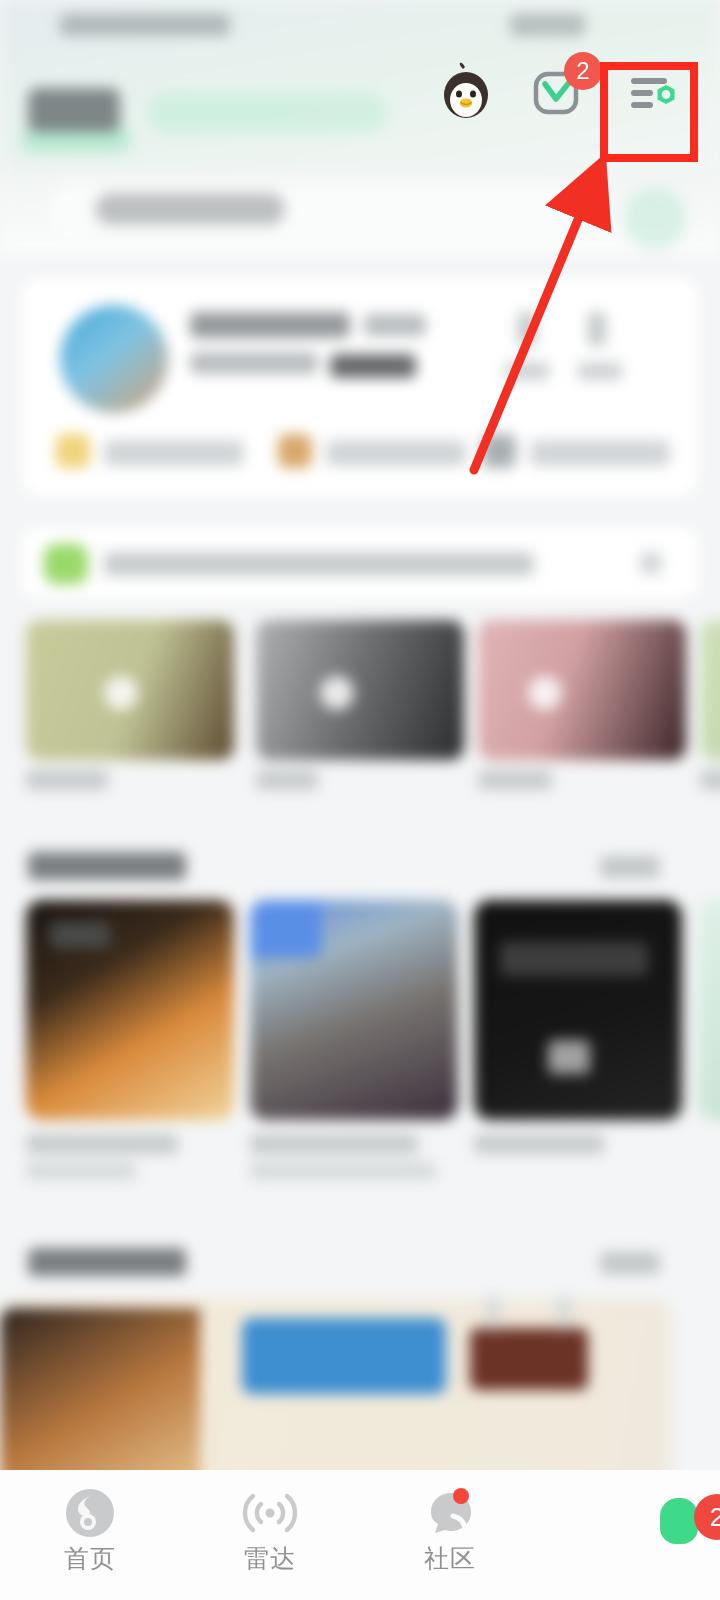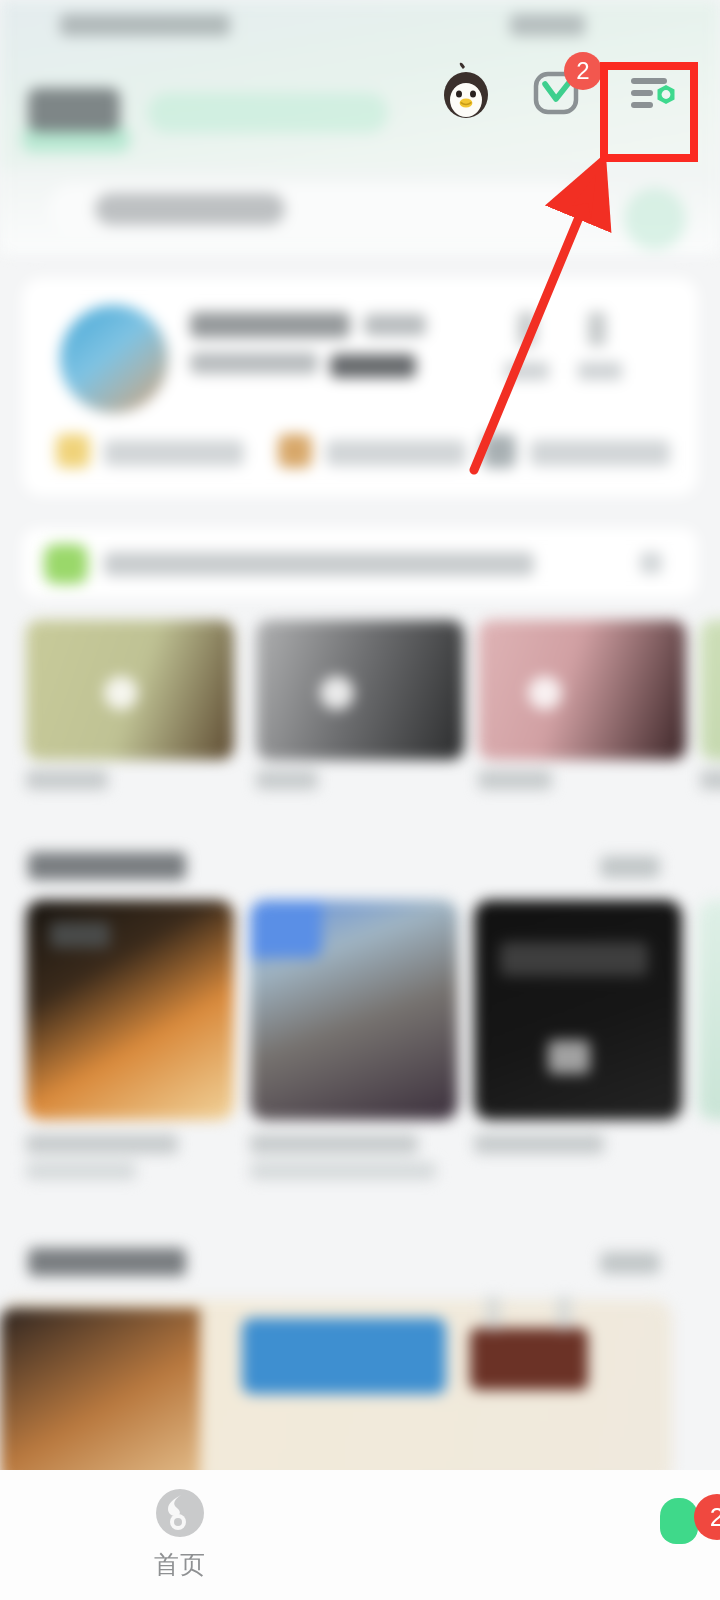--- a/index.html
+++ b/index.html
@@ -109,21 +109,21 @@
   .navbar {
     position:absolute; left:0; bottom:0; width:720px; height:130px;
     background:#fdfdfd; display:flex; align-items:flex-start;
     padding-top:14px; z-index:5;
   }
   .nav-item { flex:1 0 auto; display:flex; flex-direction:column; align-items:center;
     position:relative; width:144px; }
   .nav-icon { width:58px; height:58px; position:relative; display:flex;
     align-items:center; justify-content:center; }
   .nav-icon svg { display:block; }
-  .nav-label { margin-top:6px; font-size:25px; color:#8e9092; letter-spacing:1px;
+  .nav-label { font-size:25px; color:#8e9092; letter-spacing:1px;
     font-family:"Liberation Sans","DejaVu Sans",sans-serif; }
   .nav-dot { position:absolute; right:10px; top:4px; width:16px; height:16px;
     background:#f8453c; border-radius:50%; }
   .nav-partial { position:absolute; right:-70px; top:14px; width:144px; }
   .green-blob { position:absolute; left:14px; top:0; width:38px; height:46px;
     background:#3fd98a; border-radius:18px 18px 16px 16px; }
   .red-badge2 { position:absolute; left:48px; top:-4px; width:46px; height:46px;
     background:#f0483f; border-radius:50%; color:#fff; font-size:26px;
     display:flex; align-items:center; justify-content:center;
     font-family:"Liberation Sans","DejaVu Sans",sans-serif; }
@@ -293,21 +293,43 @@
           <circle cx="27" cy="27" r="24" fill="#c9cacb"></circle>
           <path d="M28 9 c-7 5 -9 9 -4 13 c5 4 3 8 -2 8 c-4 0 -7 -3 -7 -7 c0 -6 6 -10 13 -14 z" fill="#f7f7f7"></path>
           <circle cx="25" cy="36" r="8" fill="#f7f7f7"></circle>
           <circle cx="25" cy="36" r="4" fill="#c9cacb"></circle>
         </svg>
       </div>
       <div class="nav-label">首页</div>
     </div>
 
 
-
+    <div class="nav-item">
+      <div class="nav-icon">
+        <svg width="56" height="54" viewBox="0 0 56 54" aria-hidden="true">
+          <circle cx="28" cy="27" r="4.5" fill="#c9cacb"></circle>
+          <path d="M19 18 a12 12 0 0 0 0 18" stroke="#c9cacb" stroke-width="4.4" fill="none" stroke-linecap="round"></path>
+          <path d="M37 18 a12 12 0 0 1 0 18" stroke="#c9cacb" stroke-width="4.4" fill="none" stroke-linecap="round"></path>
+          <path d="M11 10 a22 22 0 0 0 0 34" stroke="#c9cacb" stroke-width="4.4" fill="none" stroke-linecap="round"></path>
+          <path d="M45 10 a22 22 0 0 1 0 34" stroke="#c9cacb" stroke-width="4.4" fill="none" stroke-linecap="round"></path>
+        </svg>
+      </div>
+      <div class="nav-label">雷达</div>
+    </div>
+
+    <div class="nav-item">
+      <div class="nav-icon">
+        <svg width="54" height="54" viewBox="0 0 54 54" aria-hidden="true">
+          <path d="M8 26 C8 14 18 7 28 7 C40 7 48 16 48 26 C48 38 38 45 28 45 C26 45 24 44.6 22 44 L12 47 L15 38 C10 35 8 31 8 26 Z" fill="#c9cacb"></path>
+          <path d="M30 30 q10 2 12 12" stroke="#fbfbfb" stroke-width="5" fill="none" stroke-linecap="round"></path>
+        </svg>
+        <div class="nav-dot"></div>
+      </div>
+      <div class="nav-label">社区</div>
+    </div>
 
     <div class="nav-item">
       <div class="nav-partial">
         <div class="green-blob"></div>
         <div class="red-badge2">2</div>
       </div>
       <div class="nav-label"></div>
     </div>
   </div>
 

